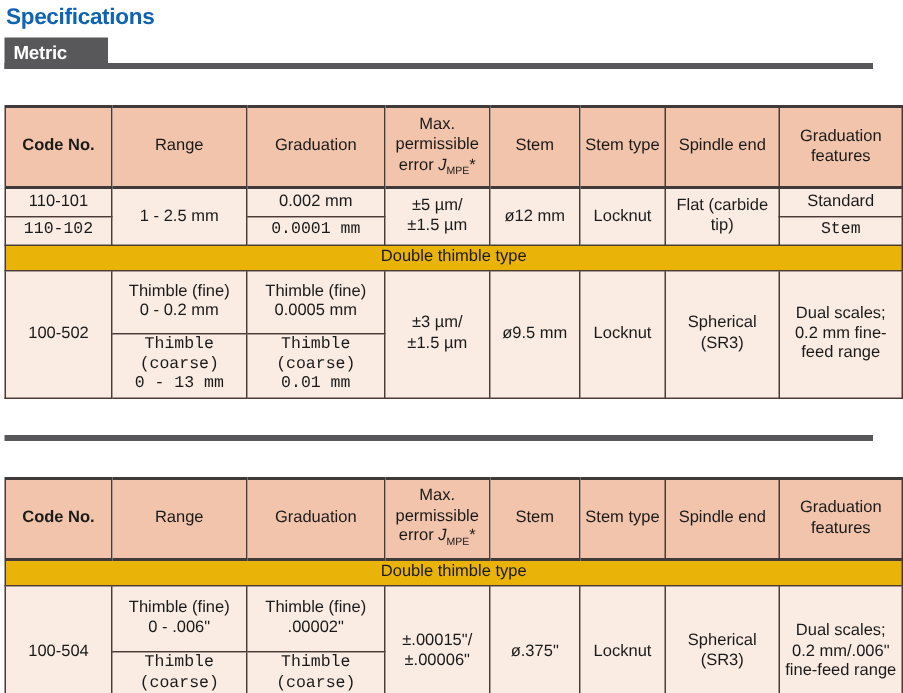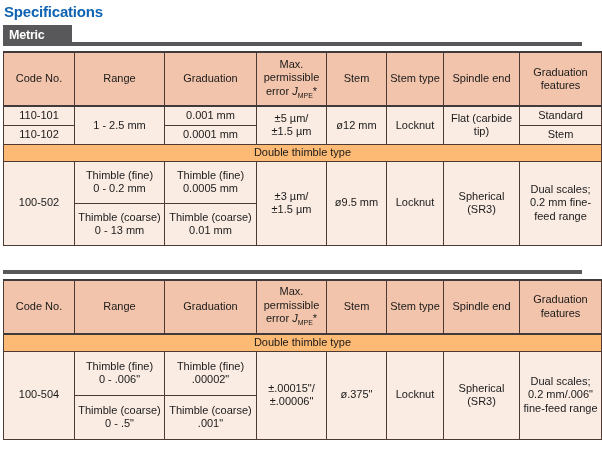--- a/index.html
+++ b/index.html
@@ -12,21 +12,21 @@
   .page { padding:3px 20px 0 3px; }
 
   .page-title {
     color:#0e63b3;
     font-size:15px;
     font-weight:bold;
     margin:0 0 5px 1px;
     letter-spacing:-0.2px;
   }
 
-  .tab-row { position:relative; height:21px; margin-bottom:5px; }
+  .tab-row { position:relative; height:21px; margin-bottom:24px; }
   .tab-row .tab {
     position:absolute; left:0; top:0; bottom:0;
     min-width:52px; padding:0 11px 2px 6px;
     background:#58585a; color:#ffffff;
     font-weight:bold; font-size:12.5px;
     display:flex; align-items:center;
     letter-spacing:-0.2px;
   }
   .tab-row .tab-bar {
     position:absolute; left:0; right:0; bottom:0; height:4px;
@@ -48,38 +48,38 @@
     white-space:pre-line;
     font-weight:normal;
     overflow:hidden;
   }
   table.spec th.hdr {
     background:#f2c4ab;
     border-top:2px solid #403b3a;
     border-bottom:2px solid #403b3a;
     height:50px;
   }
-  table.spec th.hdr.bold, td.code { font-weight:normal; }
+  table.spec th.hdr.bold, td.code { font-weight:bold; }
   table.spec td.body { background:#faece3; }
   tr.h-small { height:19px; }
   tr.h-mid   { height:42px; }
   tr.h-big   { height:44px; }
 
   
   td.sep-below { border-bottom:1px solid #8c8c8c; }
   td.sep-above { border-top:1px solid #8c8c8c; }
   
-  td.table-bottom { border-bottom:2px solid #403b3a; }
+  td.table-bottom { border-bottom:2px solid #403b3a;font-family:Liberation Mono, monospace; }
   td.table-top { border-top:2px solid #403b3a;margin-top:43px; }
 
   td.subsection {
     border-left:none; border-right:none;
     border-top:2px solid #403b3a;
     border-bottom:2px solid #403b3a;
-    background:#fdba74;
+    background:#eab308;
     text-align:left;
     padding:3px 0 3px 1px;
     height:14px;
   }
   .jit { font-style:italic; }
   sub.mpe { font-size:7px; letter-spacing:0; }
   .mb7 { margin-bottom:7px; }
 </style>
 </head>
 <body>
@@ -112,21 +112,21 @@
       <th class="hdr"><span>Max.</span><br><span>permissible</span><br><span>error </span><span class="jit">J</span><sub class="mpe">MPE</sub><span>*</span></th>
       <th class="hdr">Stem</th>
       <th class="hdr">Stem type</th>
       <th class="hdr">Spindle end</th>
       <th class="hdr">Graduation
 features</th>
     </tr>
     <tr class="h-small">
       <td class="body code sep-below">110-101</td>
       <td class="body" rowspan="2">1 - 2.5 mm</td>
-      <td class="body sep-below">0.001 mm</td>
+      <td class="body sep-below">0.002 mm</td>
       <td class="body" rowspan="2">±5 µm/
 ±1.5 µm</td>
       <td class="body" rowspan="2">ø12 mm</td>
       <td class="body" rowspan="2">Locknut</td>
       <td class="body" rowspan="2">Flat (carbide
 tip)</td>
       <td class="body sep-below">Standard</td>
     </tr>
     <tr class="h-small">
       <td class="body code sep-above table-bottom">110-102</td>

